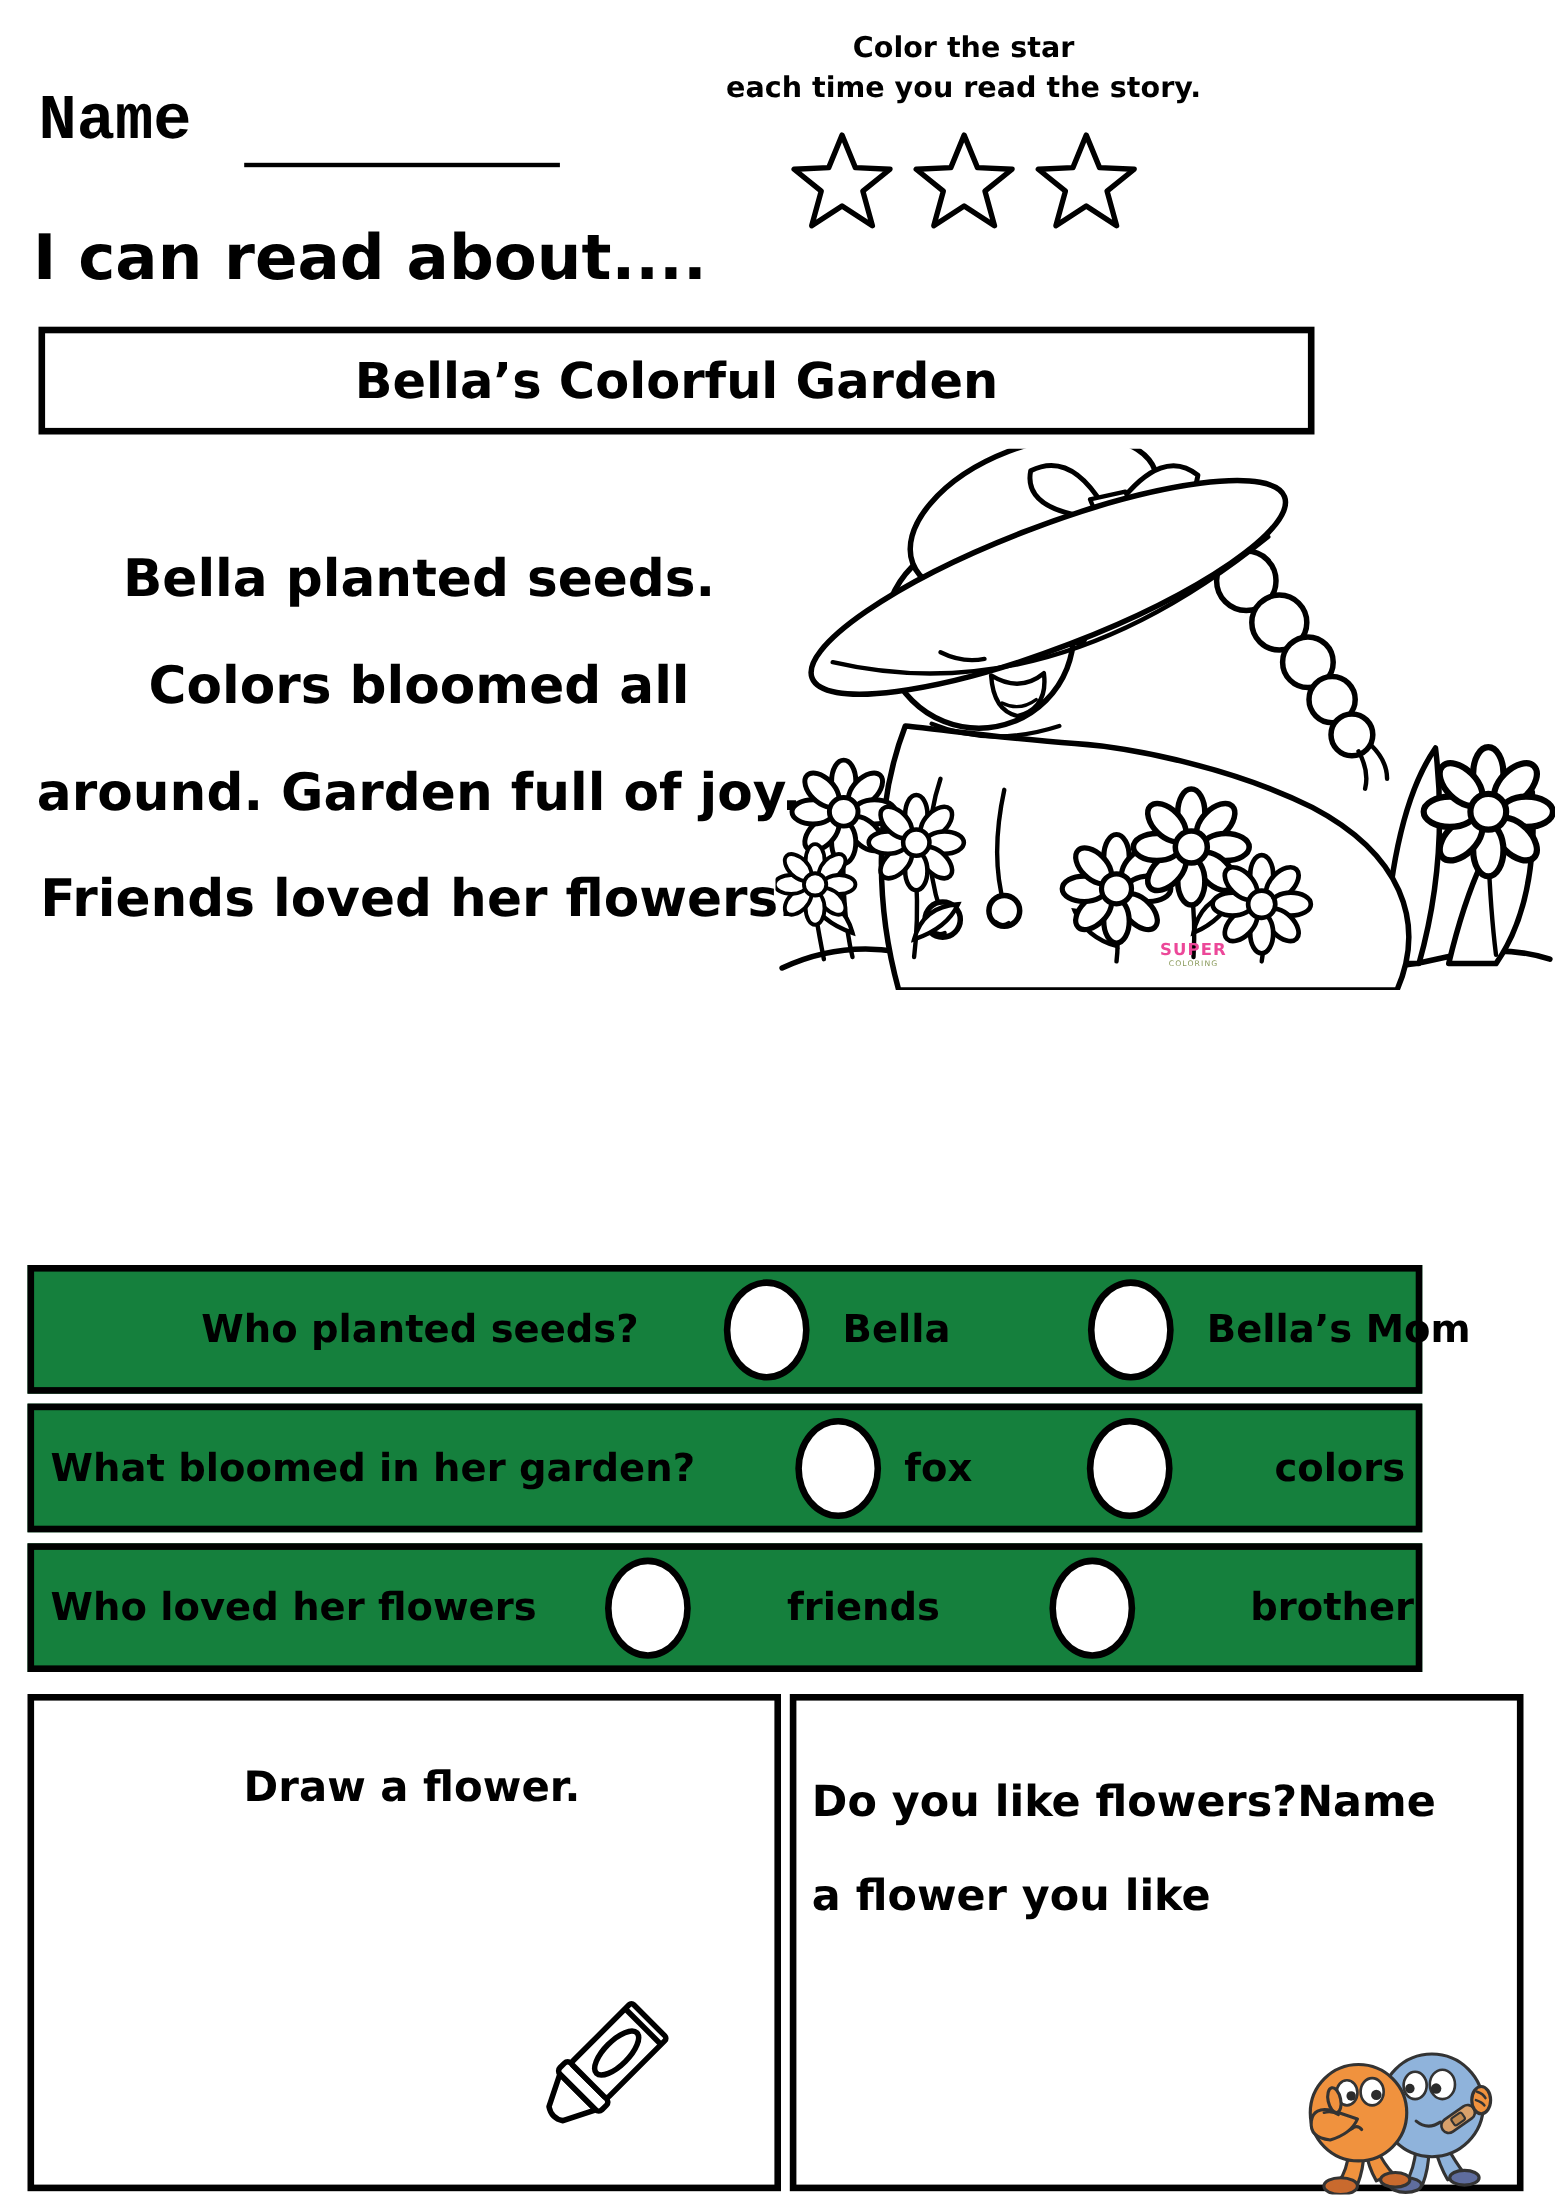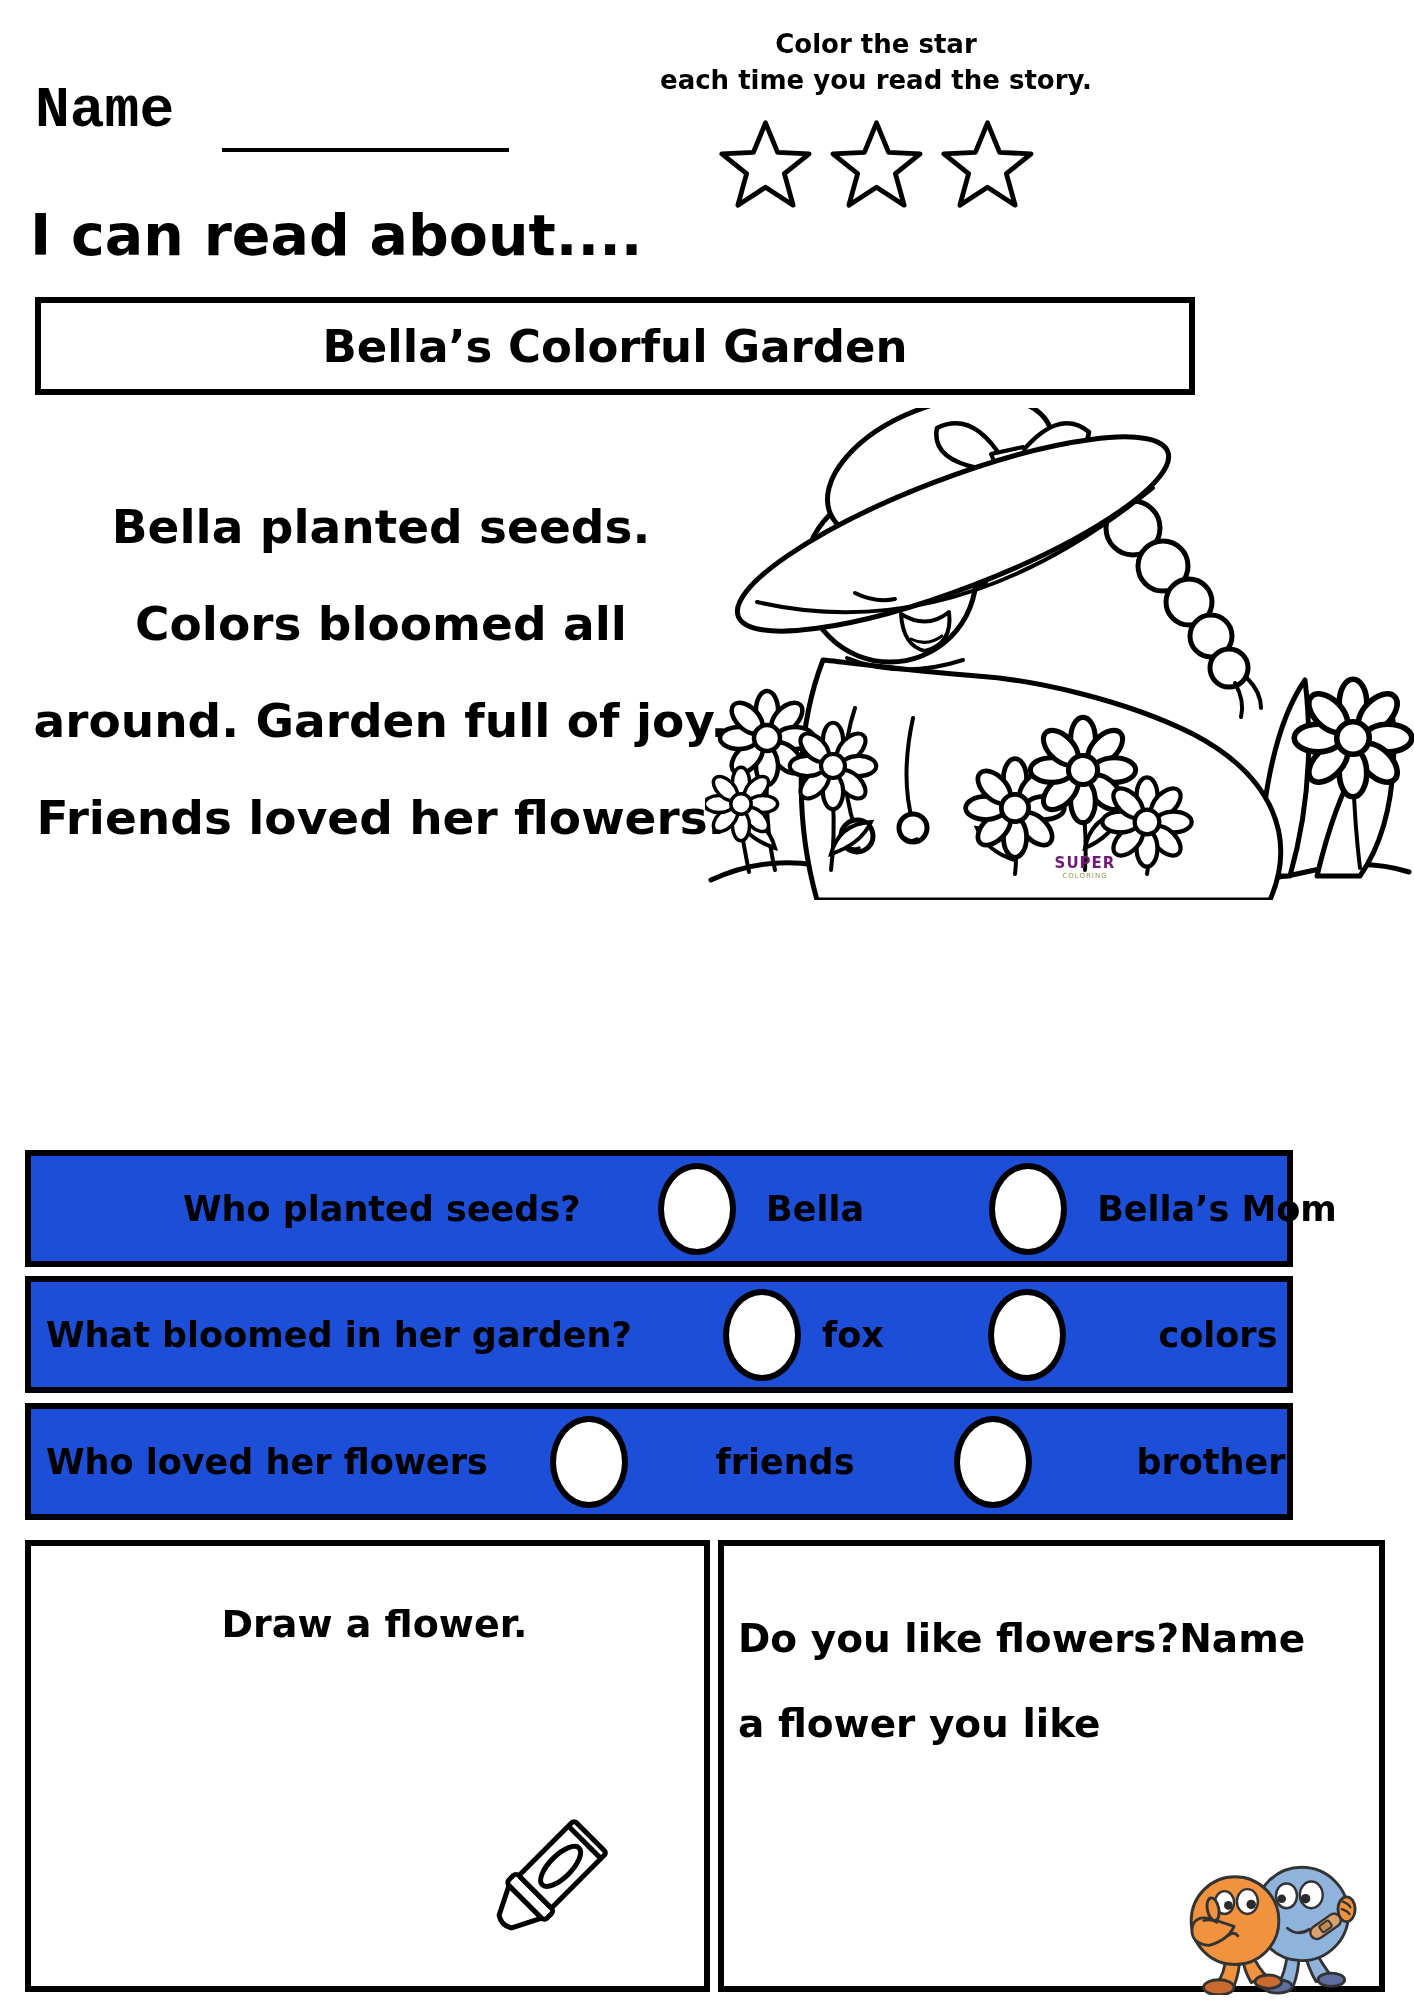--- a/index.html
+++ b/index.html
@@ -18,24 +18,24 @@
   .intro{left:30px;top:202px;font-size:57px;font-weight:bold;}
   
   .title-box{left:35px;top:297px;width:1160px;height:98px;border:6px solid #000;
     box-sizing:border-box;display:flex;align-items:center;justify-content:center;}
   .title-box span{font-size:45px;font-weight:bold;}
   
   .story{left:20px;top:478px;width:722px;text-align:center;}
   .story div{font-size:47px;font-weight:bold;line-height:97px;white-space:nowrap;}
   .illu{left:705px;top:408px;width:709px;height:492px;}
   .watermark{left:1048px;top:856px;width:74px;text-align:center;line-height:1;}
-  .wm1{font-size:15px;font-weight:bold;color:#701a75;letter-spacing:1px;}
+  .wm1{font-size:15px;font-weight:bold;color:#ec4899;letter-spacing:1px;}
   .wm2{font-size:7px;color:#8a9a5b;letter-spacing:1px;margin-top:2px;}
   
-  .qrow{left:25px;width:1268px;height:117px;border:6px solid #000;box-sizing:border-box;background:#1d4ed8;}
+  .qrow{left:25px;width:1268px;height:117px;border:6px solid #000;box-sizing:border-box;background:#15803d;}
   .q1{top:1150px;}.q2{top:1276px;}.q3{top:1403px;padding-left:36px;}
   .qprompt{position:absolute;top:50%;transform:translateY(-50%);font-size:35px;font-weight:bold;white-space:nowrap;}
   .q1 .qprompt{left:152px;}.q2 .qprompt{left:15px;}.q3 .qprompt{left:15px;}
   .qcircle{position:absolute;top:50%;transform:translateY(-50%);width:78px;height:92px;
     border:6px solid #000;border-radius:50%;box-sizing:border-box;background:#fff;}
   .qopt{position:absolute;top:50%;transform:translate(-50%,-50%);font-size:35px;font-weight:bold;white-space:nowrap;}
   
   .box{border:6px solid #000;box-sizing:border-box;background:#fff;padding-left:14px;}
   .box-draw{left:25px;top:1540px;width:685px;height:452px;}
   .box-write{left:718px;top:1540px;width:667px;height:452px;}

